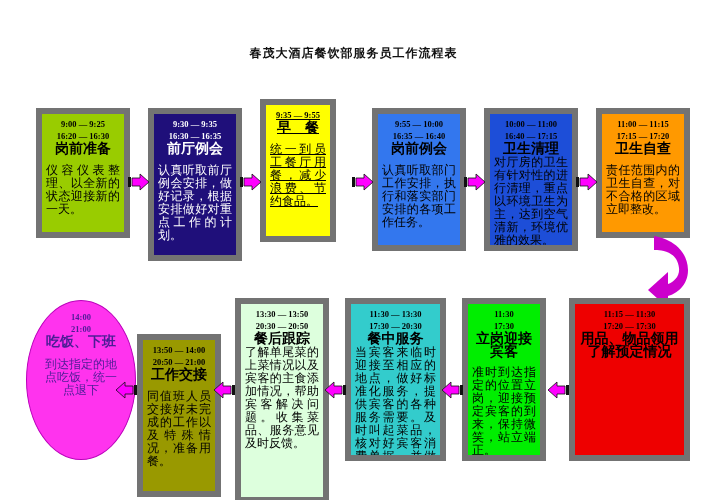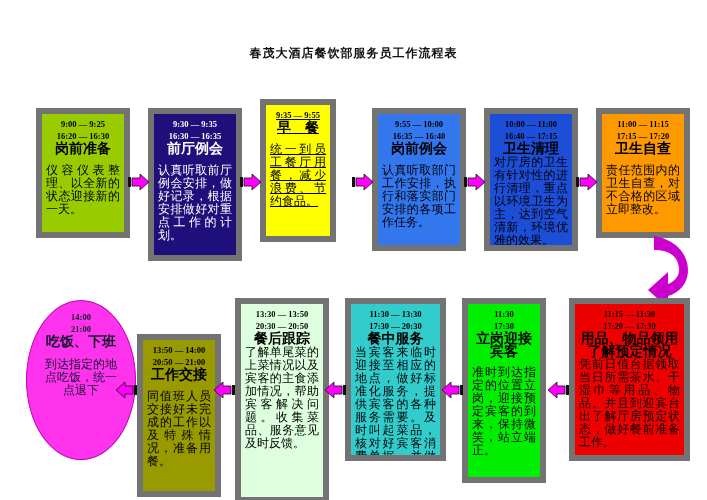--- a/index.html
+++ b/index.html
@@ -155,21 +155,21 @@
     <path d="M4,6 L12,6 L12,2 L21,10 L12,18 L12,14 L4,14 Z" fill="#ff00ff" stroke="#101010" stroke-width="0.8"></path>
   </svg>
 </div>
 
 <div class="curve" style="left:638px; top:232px;">
   <svg width="66" height="102" viewBox="0 0 66 102">
     <path d="M16,4 C16,4 49,8 50,38 C50,54 38,62 30,64 L30,76 L10,58 L30,40 L30,52 C36,50 42,44 41,36 C39,16 16,18 16,18 Z" fill="#cc00cc"></path>
   </svg>
 </div>
 
-<div class="node ellipse" style="left:26px; top:300px; width:110px; height:160px; background:#ff33ee; color:#0f172a;">
+<div class="node ellipse" style="left:26px; top:300px; width:110px; height:160px; background:#ff33ee; color:#4c1d95;">
   <div class="times">14:00</div>
   <div class="times">21:00</div>
   <div class="heading">吃饭、下班</div>
   <div class="body">到达指定的地点吃饭，统一点退下</div>
 </div>
 
 <div class="node gap" style="left:137px; top:298px; width:84px; height:163px; background:#999900; color:#000;margin-top:36px;">
   <div class="times">13:50 — 14:00</div>
   <div class="times">20:50 — 21:00</div>
   <div class="heading">工作交接</div>
@@ -183,32 +183,31 @@
   <div class="body">了解单尾菜的上菜情况以及宾客的主食添加情况，帮助宾客解决问题。收集菜品、服务意见及时反馈。</div>
 </div>
 
 <div class="node" style="left:345px; top:298px; width:101px; height:163px; background:#33cccc; color:#000;">
   <div class="times">11:30 — 13:30</div>
   <div class="times">17:30 — 20:30</div>
   <div class="heading">餐中服务</div>
   <div class="body">当宾客来临时迎接至相应的地点，做好标准化服务，提供宾客的各种服务需要。及时叫起菜品，核对好宾客消费单据，并做好买单前的准备。</div>
 </div>
 
-<div class="node gap" style="left:462px; top:298px; width:84px; height:185px; background:#00ee00; color:#000;">
+<div class="node gap" style="left:462px; top:298px; width:84px; height:163px; background:#00ee00; color:#000;">
   <div class="times">11:30</div>
   <div class="times">17:30</div>
   <div class="heading">立岗迎接宾客</div>
   <div class="body">准时到达指定的位置立岗，迎接预定宾客的到来，保持微笑，站立端正。</div>
 </div>
 
 <div class="node" style="left:569px; top:298px; width:121px; height:163px; background:#ee0000; color:#000000;">
   <div class="times">11:15 — 11:30</div>
   <div class="times">17:20 — 17:30</div>
   <div class="heading">用品、物品领用了解预定情况</div>
-  <div class="body">凭前日值台据领取当日所需茶水、干湿巾等用品、物品。并且到迎宾台出了解厅房预定状态，做好餐前准备工作。</div>
 </div>
 
 <div class="arrow" style="left:115px; top:380px;">
   <svg width="22" height="20" viewBox="0 0 22 20">
     <rect x="19" y="5" width="3" height="10" fill="#101010"></rect>
     <path d="M18,6 L10,6 L10,2 L1,10 L10,18 L10,14 L18,14 Z" fill="#ff00ff" stroke="#101010" stroke-width="0.8"></path>
   </svg>
 </div>
 <div class="arrow" style="left:213px; top:380px;">
   <svg width="22" height="20" viewBox="0 0 22 20">

